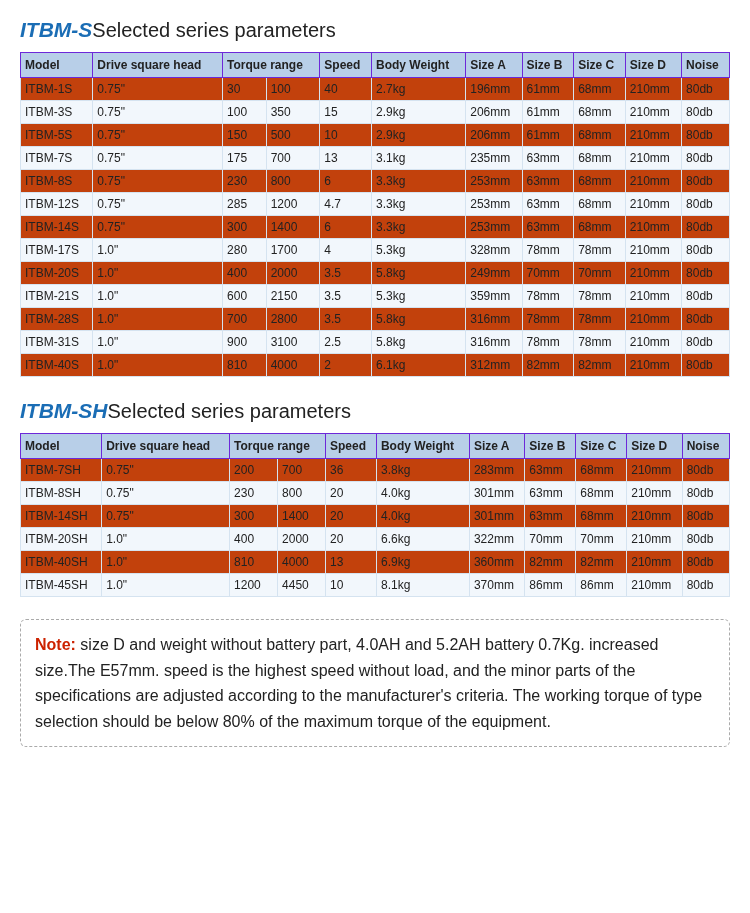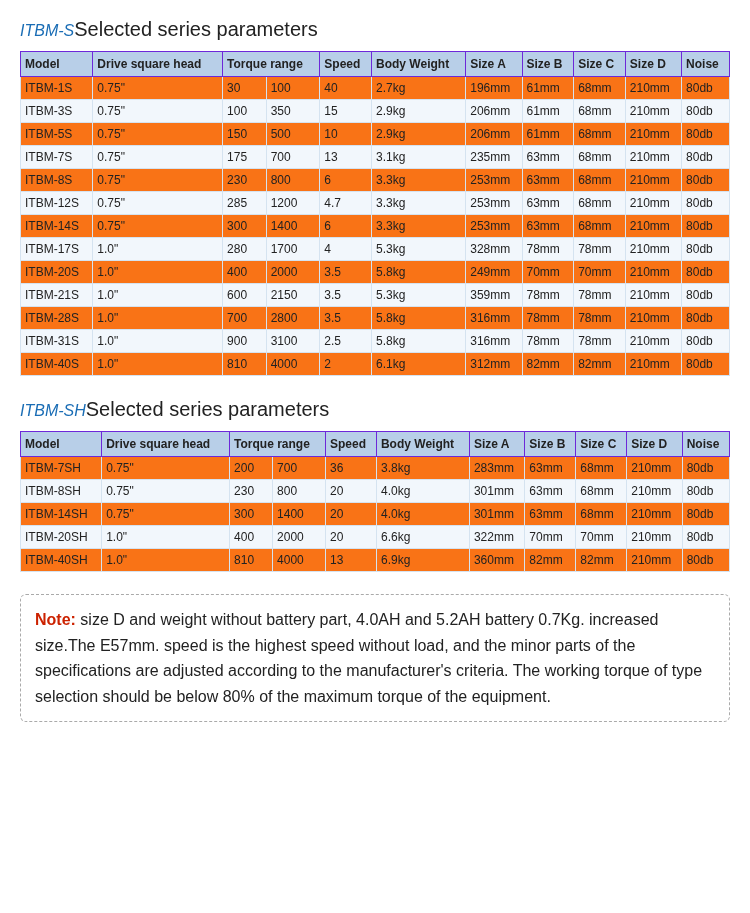--- a/index.html
+++ b/index.html
@@ -10,22 +10,22 @@
       color: #222;
       width: 750px;
       min-height: 913px;
       padding: 18px 20px;
     }
     .section-title {
       margin-bottom: 10px;
     }
     .section-title .brand {
       color: #1a6db5;
-      font-size: 16px;
-      font-weight: normal;
+      font-size: 21px;
+      font-weight: bold;
       font-style: italic;
     }
     .section-title .rest {
       font-size: 20px;
       font-weight: normal;
       color: #222;
     }
     table {
       width: 100%;
       border-collapse: collapse;
@@ -35,21 +35,21 @@
       background: #b8cfe8;
     }
     thead th {
       padding: 5px 4px;
       text-align: left;
       font-weight: bold;
       font-size: 12px;
       border: 1px solid #6d28d9;
     }
     tbody tr {
-      background: #f97316;
+      background: #c2410c;
     }
     tbody tr:nth-child(even) {
       background: #f2f7fc;
     }
     tbody td {
       padding: 4px 4px;
       border: 1px solid #d5e3f0;
       font-size: 12px;
     }
     .note-box {
@@ -343,20 +343,33 @@
           <td>810</td>
           <td>4000</td>
           <td>13</td>
           <td>6.9kg</td>
           <td>360mm</td>
           <td>82mm</td>
           <td>82mm</td>
           <td>210mm</td>
           <td>80db</td>
         </tr>
+        <tr>
+          <td>ITBM-45SH</td>
+          <td>1.0"</td>
+          <td>1200</td>
+          <td>4450</td>
+          <td>10</td>
+          <td>8.1kg</td>
+          <td>370mm</td>
+          <td>86mm</td>
+          <td>86mm</td>
+          <td>210mm</td>
+          <td>80db</td>
+        </tr>
       </tbody>
   </table>
 </div>
 
 <div class="note-box">
   <span class="note-label">Note:</span><span id="note-text-el"> size D and weight without battery part, 4.0AH and 5.2AH battery 0.7Kg. increased size.The E57mm. speed is the highest speed without load, and the minor parts of the specifications are adjusted according to the manufacturer's criteria.
 The working torque of type selection should be below 80% of the maximum torque of the equipment.</span>
 </div>
 
 </body></html>

